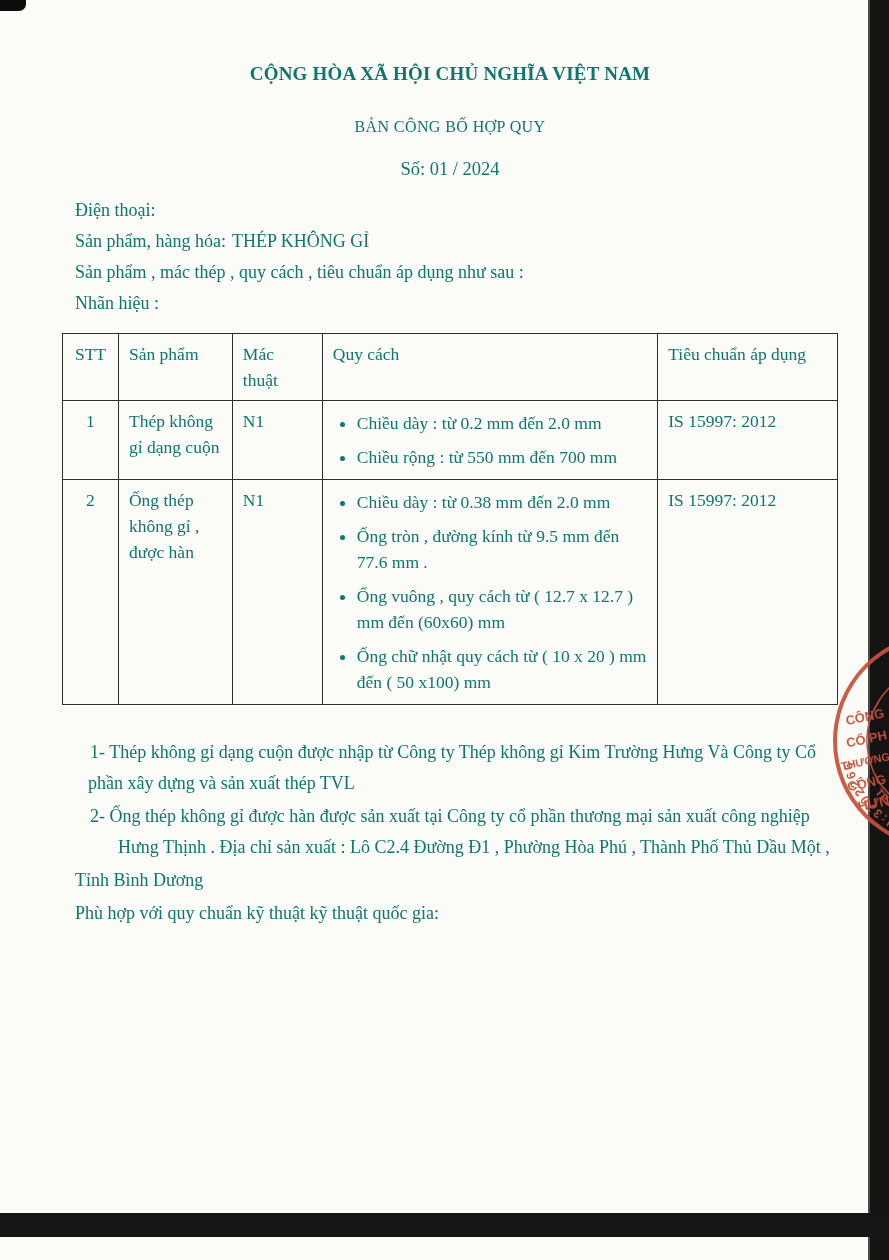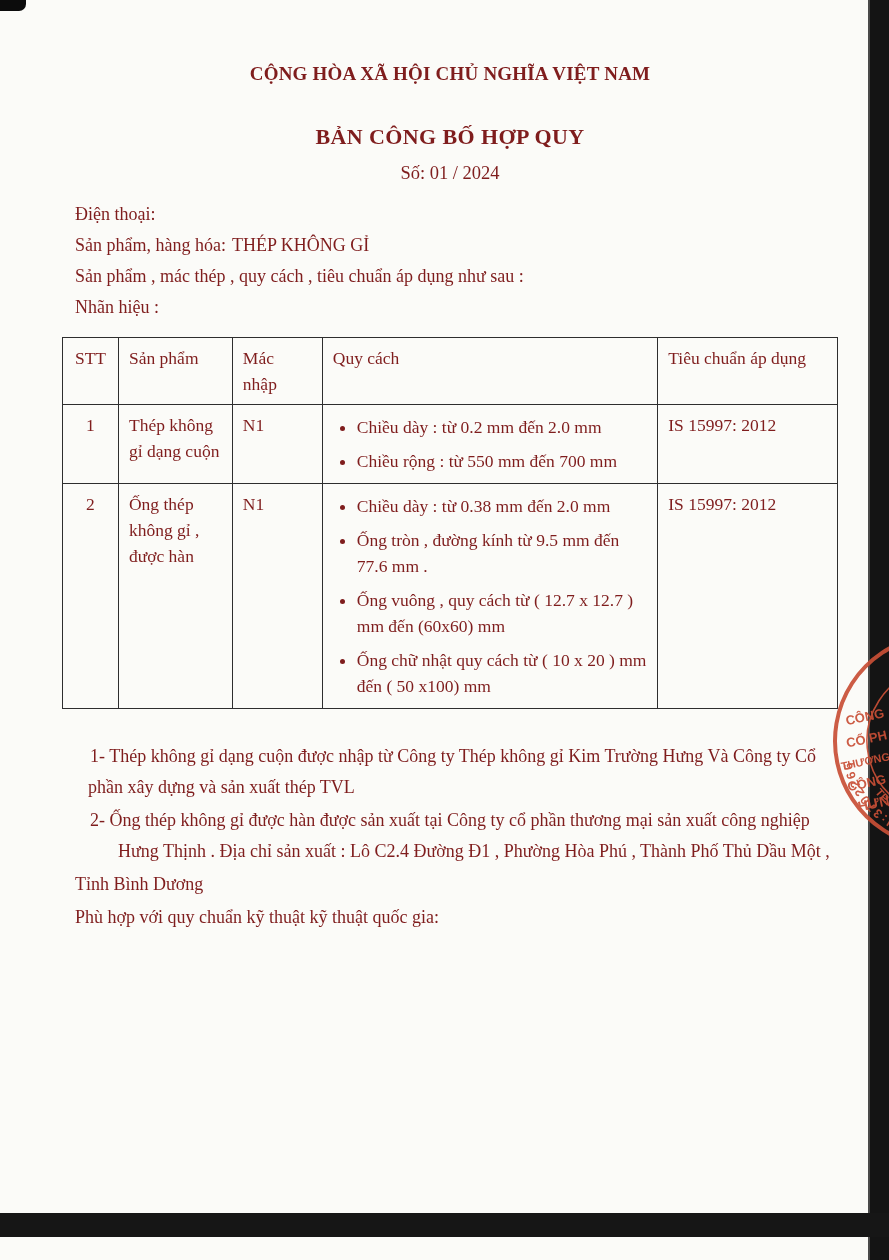--- a/index.html
+++ b/index.html
@@ -1,29 +1,29 @@
 <!DOCTYPE html>
 <html><head>
 <meta charset="utf-8">
 <style>
   *{box-sizing:border-box}
   html,body{margin:0;padding:0;background:#e9e9e9}
   .page{
     position:relative;width:889px;height:1260px;margin:0 auto;
     background:#fbfbf8;overflow:hidden;
     font-family:"Liberation Serif","DejaVu Serif",serif;
-    color:#7f1d1d;font-size:18px;line-height:31px;
+    color:#0f766e;font-size:18px;line-height:31px;
   }
   .content{position:absolute;left:62px;top:58px;width:776px;z-index:2}
   .c{text-align:center}
   .nat-title{font-weight:bold;font-size:19px;letter-spacing:.2px}
   .motto{font-weight:bold;font-size:17.5px;margin-top:2px}
   .motto .u{display:inline-block;border-bottom:2px solid #222;padding:0 14px 3px}
-  .doc-title{font-weight:bold;font-size:22px;letter-spacing:.4px;margin-top:32px}
-  .doc-num{font-size:18.5px;margin-top:6px}
+  .doc-title{font-weight:normal;font-size:16px;letter-spacing:.4px;margin-top:22px}
+  .doc-num{font-size:18.5px;margin-top:12px}
   .body-block{margin-top:10px}
   .p{text-indent:13px;margin:0}
   .product-value{font-weight:normal;margin-left:6px}
 
   table.spec{border-collapse:collapse;margin-top:14px;width:776px;font-size:17.5px;line-height:26px}
   table.spec th,table.spec td{
     border:1.2px solid #2e2e2e;padding:7px 10px;vertical-align:top;
     text-align:left;font-weight:normal;
   }
   .col-stt{text-align:center !important}
@@ -73,21 +73,21 @@
         <col style="width:56px">
           <col style="width:114px">
           <col style="width:90px">
           <col style="width:336px">
           <col style="width:180px">
       </colgroup>
       <thead>
         <tr>
           <th class="col-stt">STT</th>
           <th>Sản phẩm</th>
-          <th>Mác nhập</th>
+          <th>Mác thuật</th>
           <th>Quy cách</th>
           <th>Tiêu chuẩn áp dụng</th>
         </tr>
       </thead>
       <tbody>
         <tr>
           <td class="col-stt">1</td>
           <td>Thép không gỉ dạng cuộn</td>
           <td class="col-grade">N1</td>
           <td>

